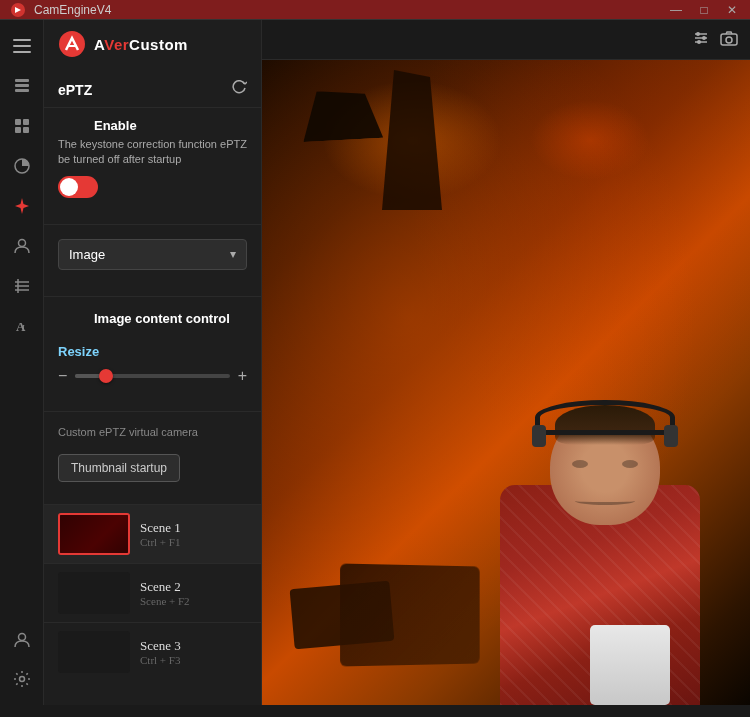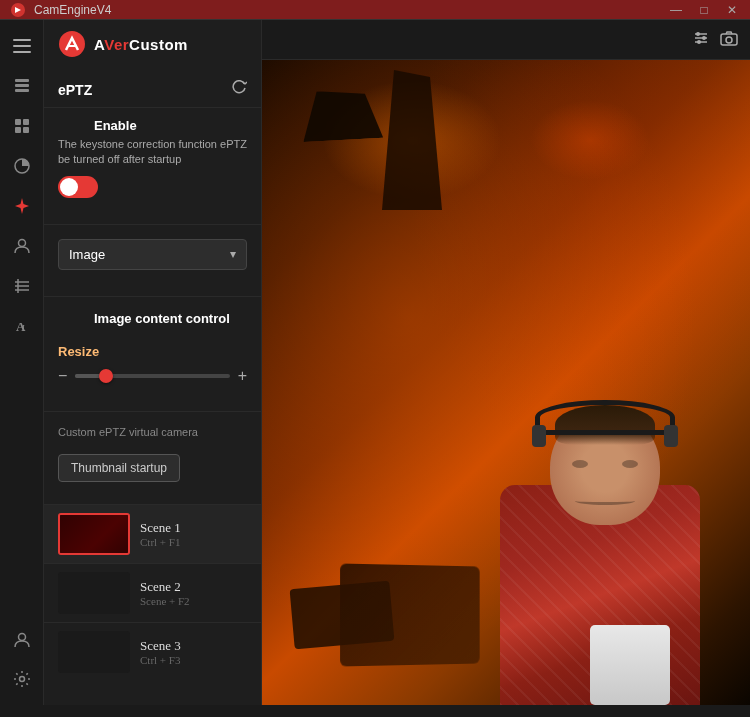--- a/index.html
+++ b/index.html
@@ -192,21 +192,21 @@
     .section-divider {
       border: none;
       border-top: 1px solid #2a2a2a;
       margin: 4px 0;
     }
 
     
     .resize-label {
       font-size: 13px;
       font-weight: 600;
-      color: #fdba74;
+      color: #7dd3fc;
       margin-bottom: 8px;
     }
     .slider-row {
       display: flex;
       align-items: center;
       gap: 8px;
       margin-bottom: 12px;
     }
     .slider-minus, .slider-plus {
       color: #aaa;

